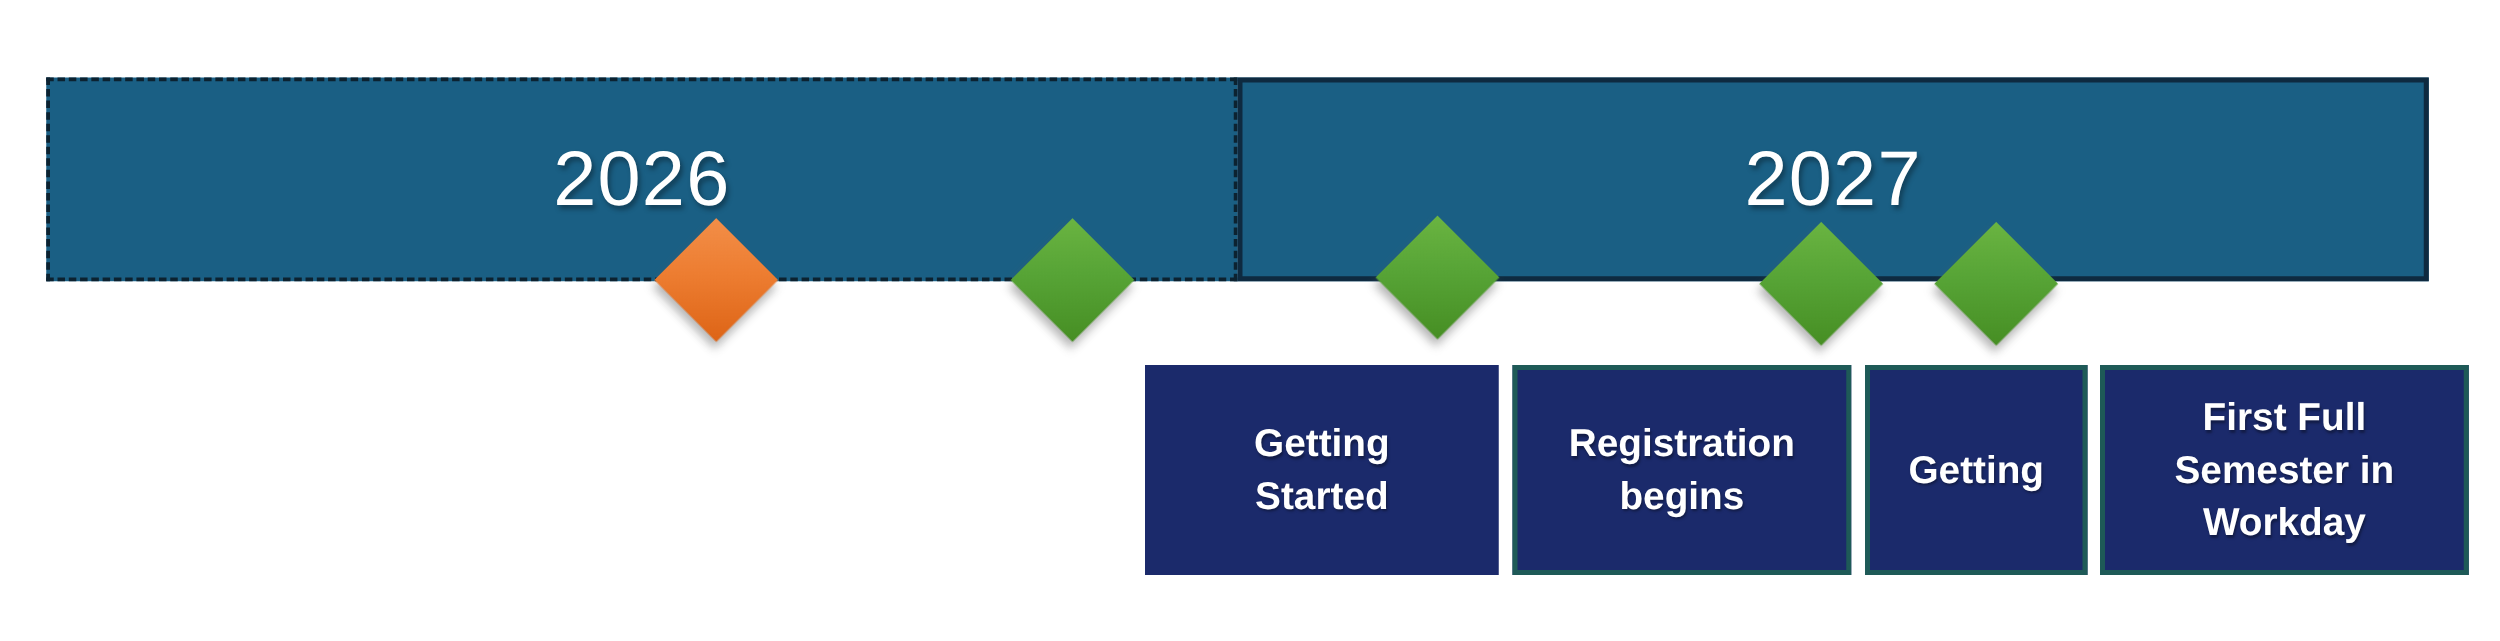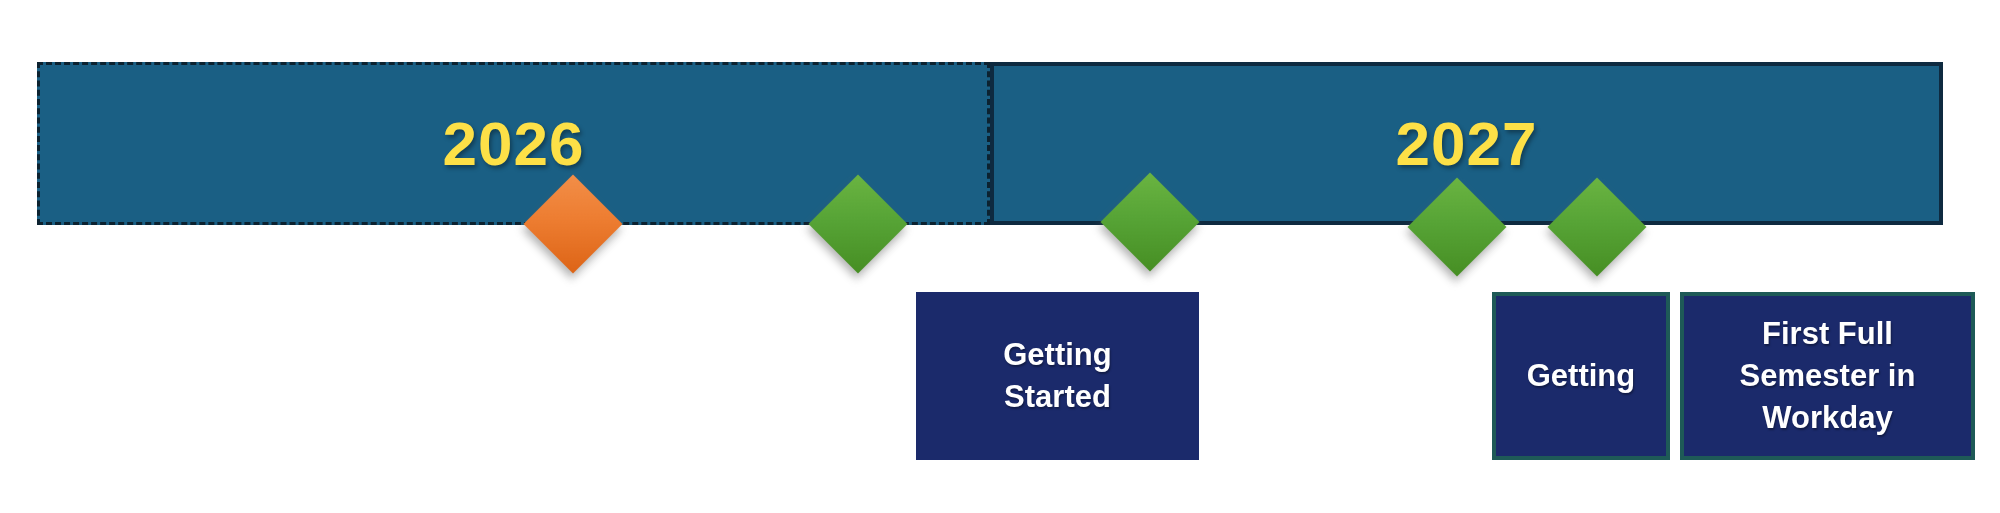--- a/index.html
+++ b/index.html
@@ -28,24 +28,24 @@
     left: 37px;
     width: 953px;
     border: 3px dashed #0c2230;
   }
   .year-bar.solid {
     left: 990px;
     width: 953px;
     border: 4px solid #0E2A40;
   }
   .year-label {
-    font-weight: 700;
+    font-weight: 400;
     font-size: 62px;
     letter-spacing: 1px;
-    color: #fde047;
+    color: #ffffff;
     text-shadow: 2px 3px 4px rgba(0,0,0,0.35);
   }
 
   
   .diamond {
     position: absolute;
     width: 70px;
     height: 70px;
     transform: rotate(45deg);
     z-index: 2;
@@ -107,20 +107,24 @@
   <div class="diamond green d2"></div>
   <div class="diamond green d3"></div>
   <div class="diamond green d4"></div>
   <div class="diamond green d5"></div>
 
   <div class="event-box e1">
     <span class="event-label">Getting
 Started</span>
   </div>
 
+  <div class="event-box teal-border e2">
+    <span class="event-label">Registration
+begins</span>
+  </div>
 
   <div class="event-box teal-border e3">
     <span class="event-label">Getting</span>
   </div>
 
   <div class="event-box teal-border e4">
     <span class="event-label">First Full
 Semester in
 Workday</span>
   </div>

